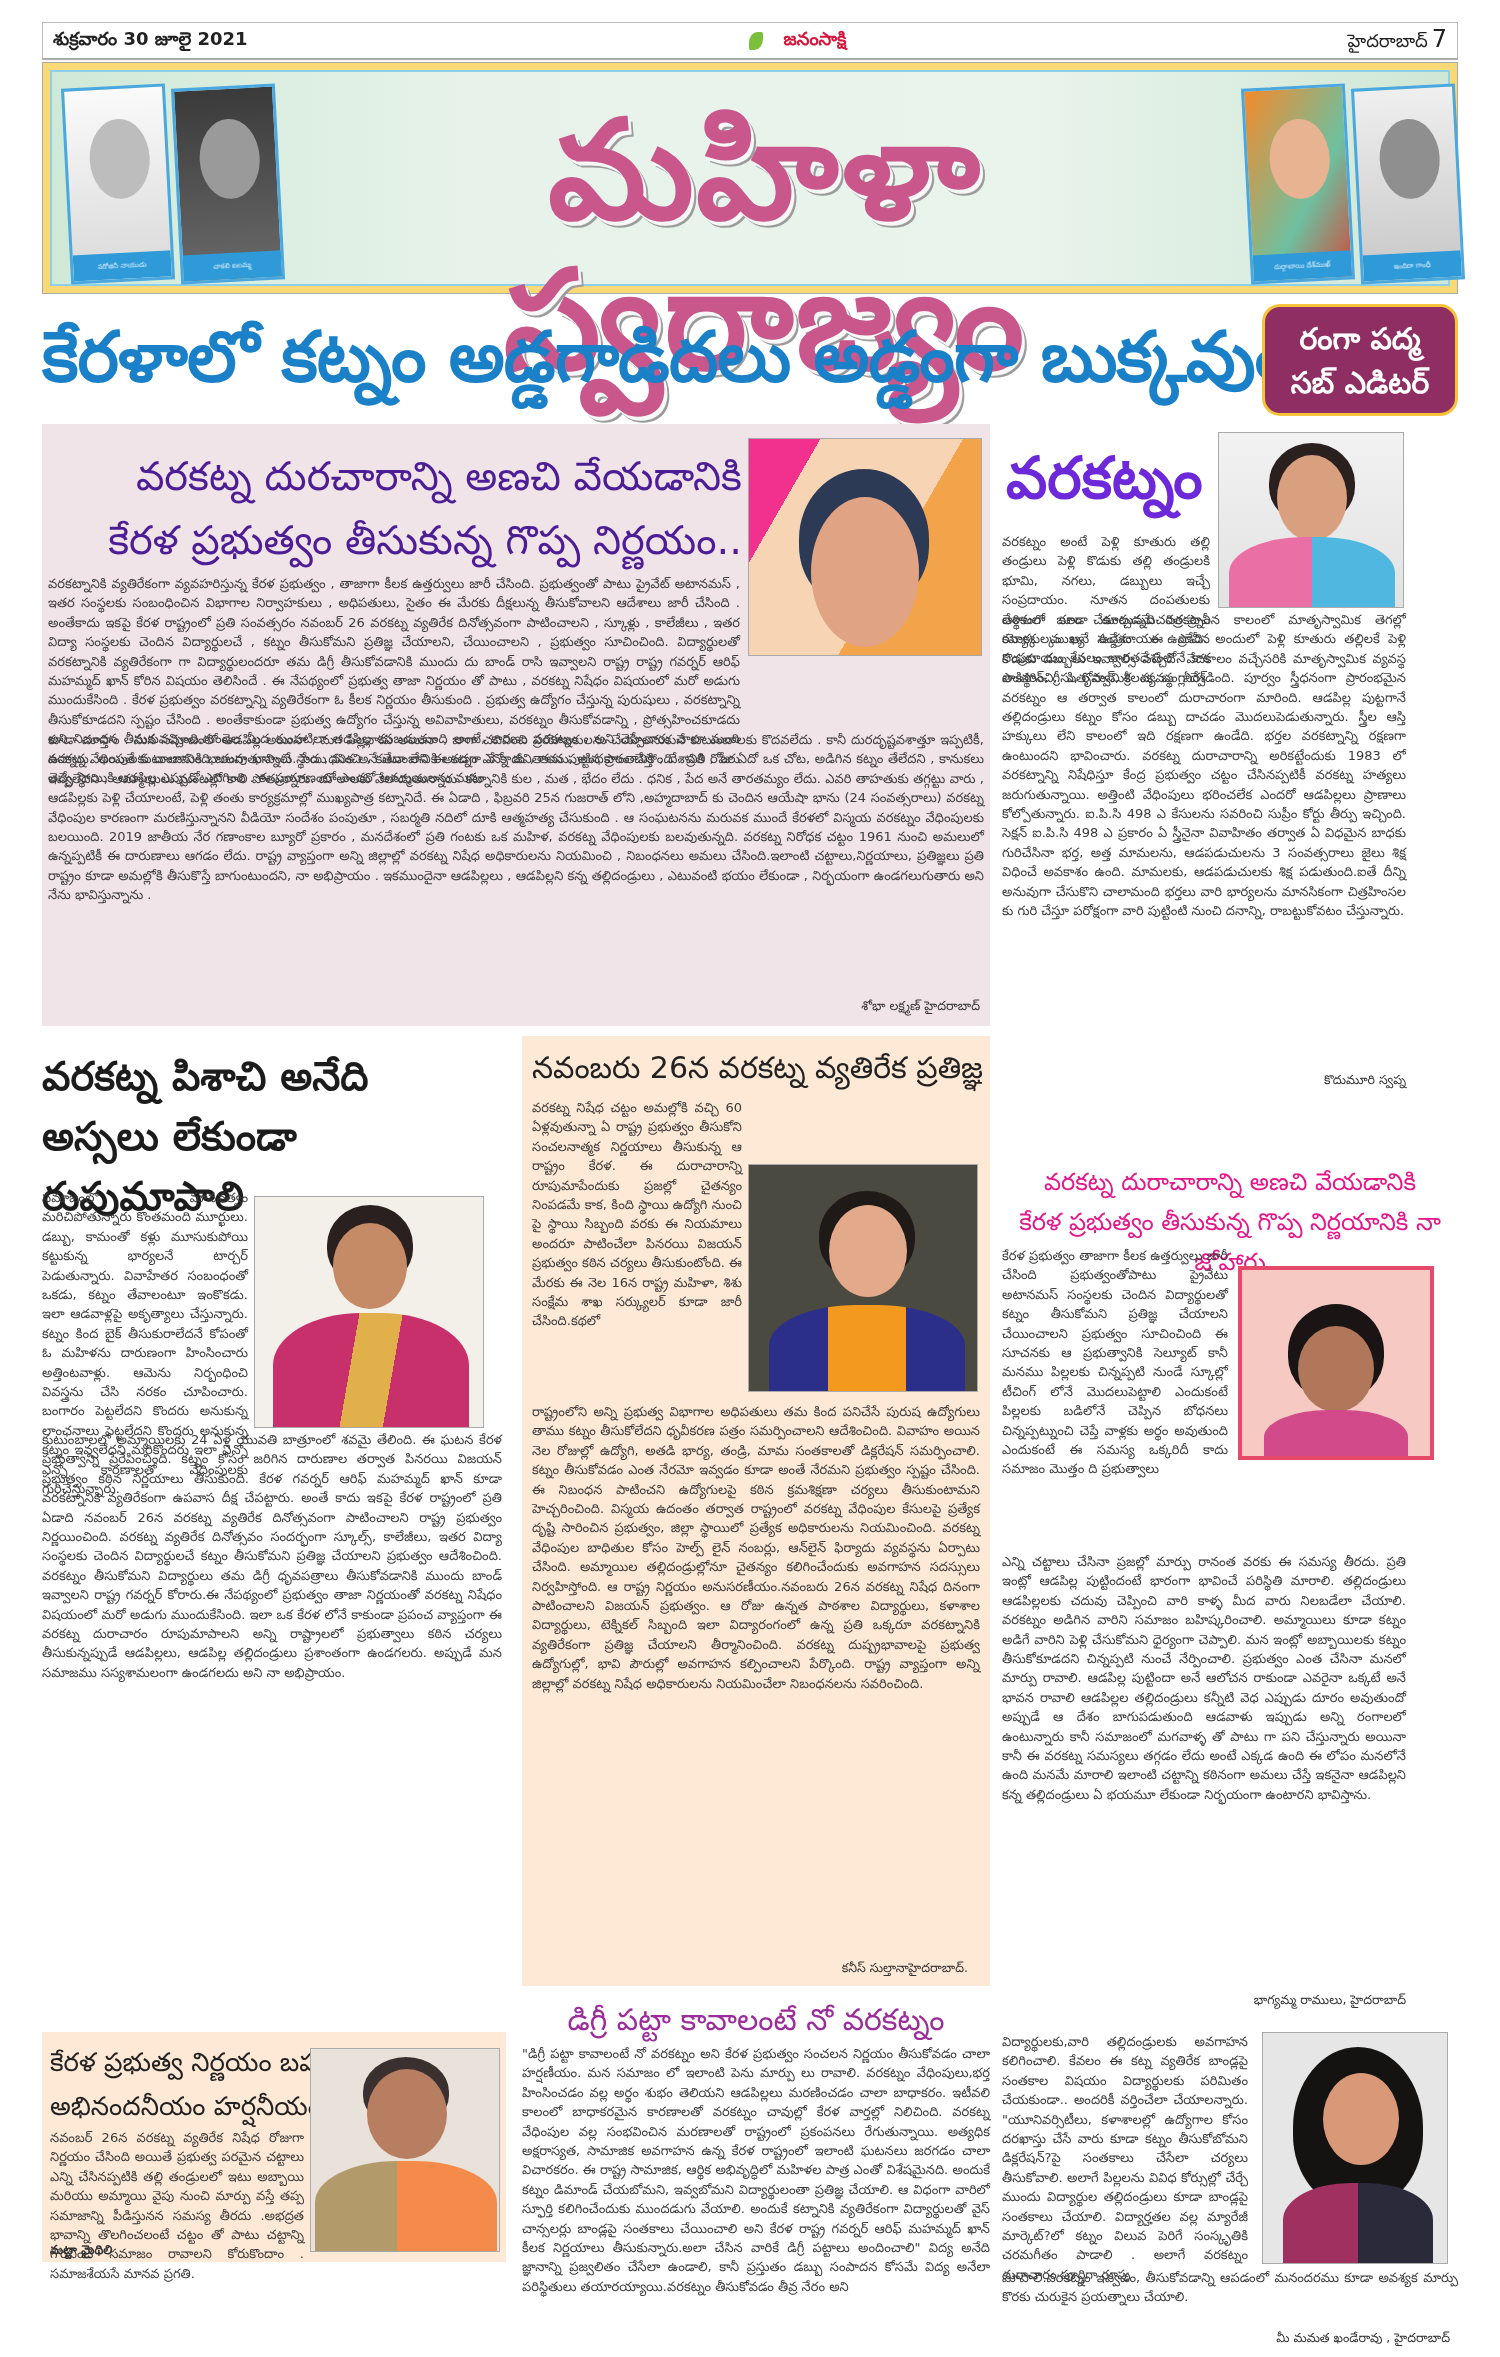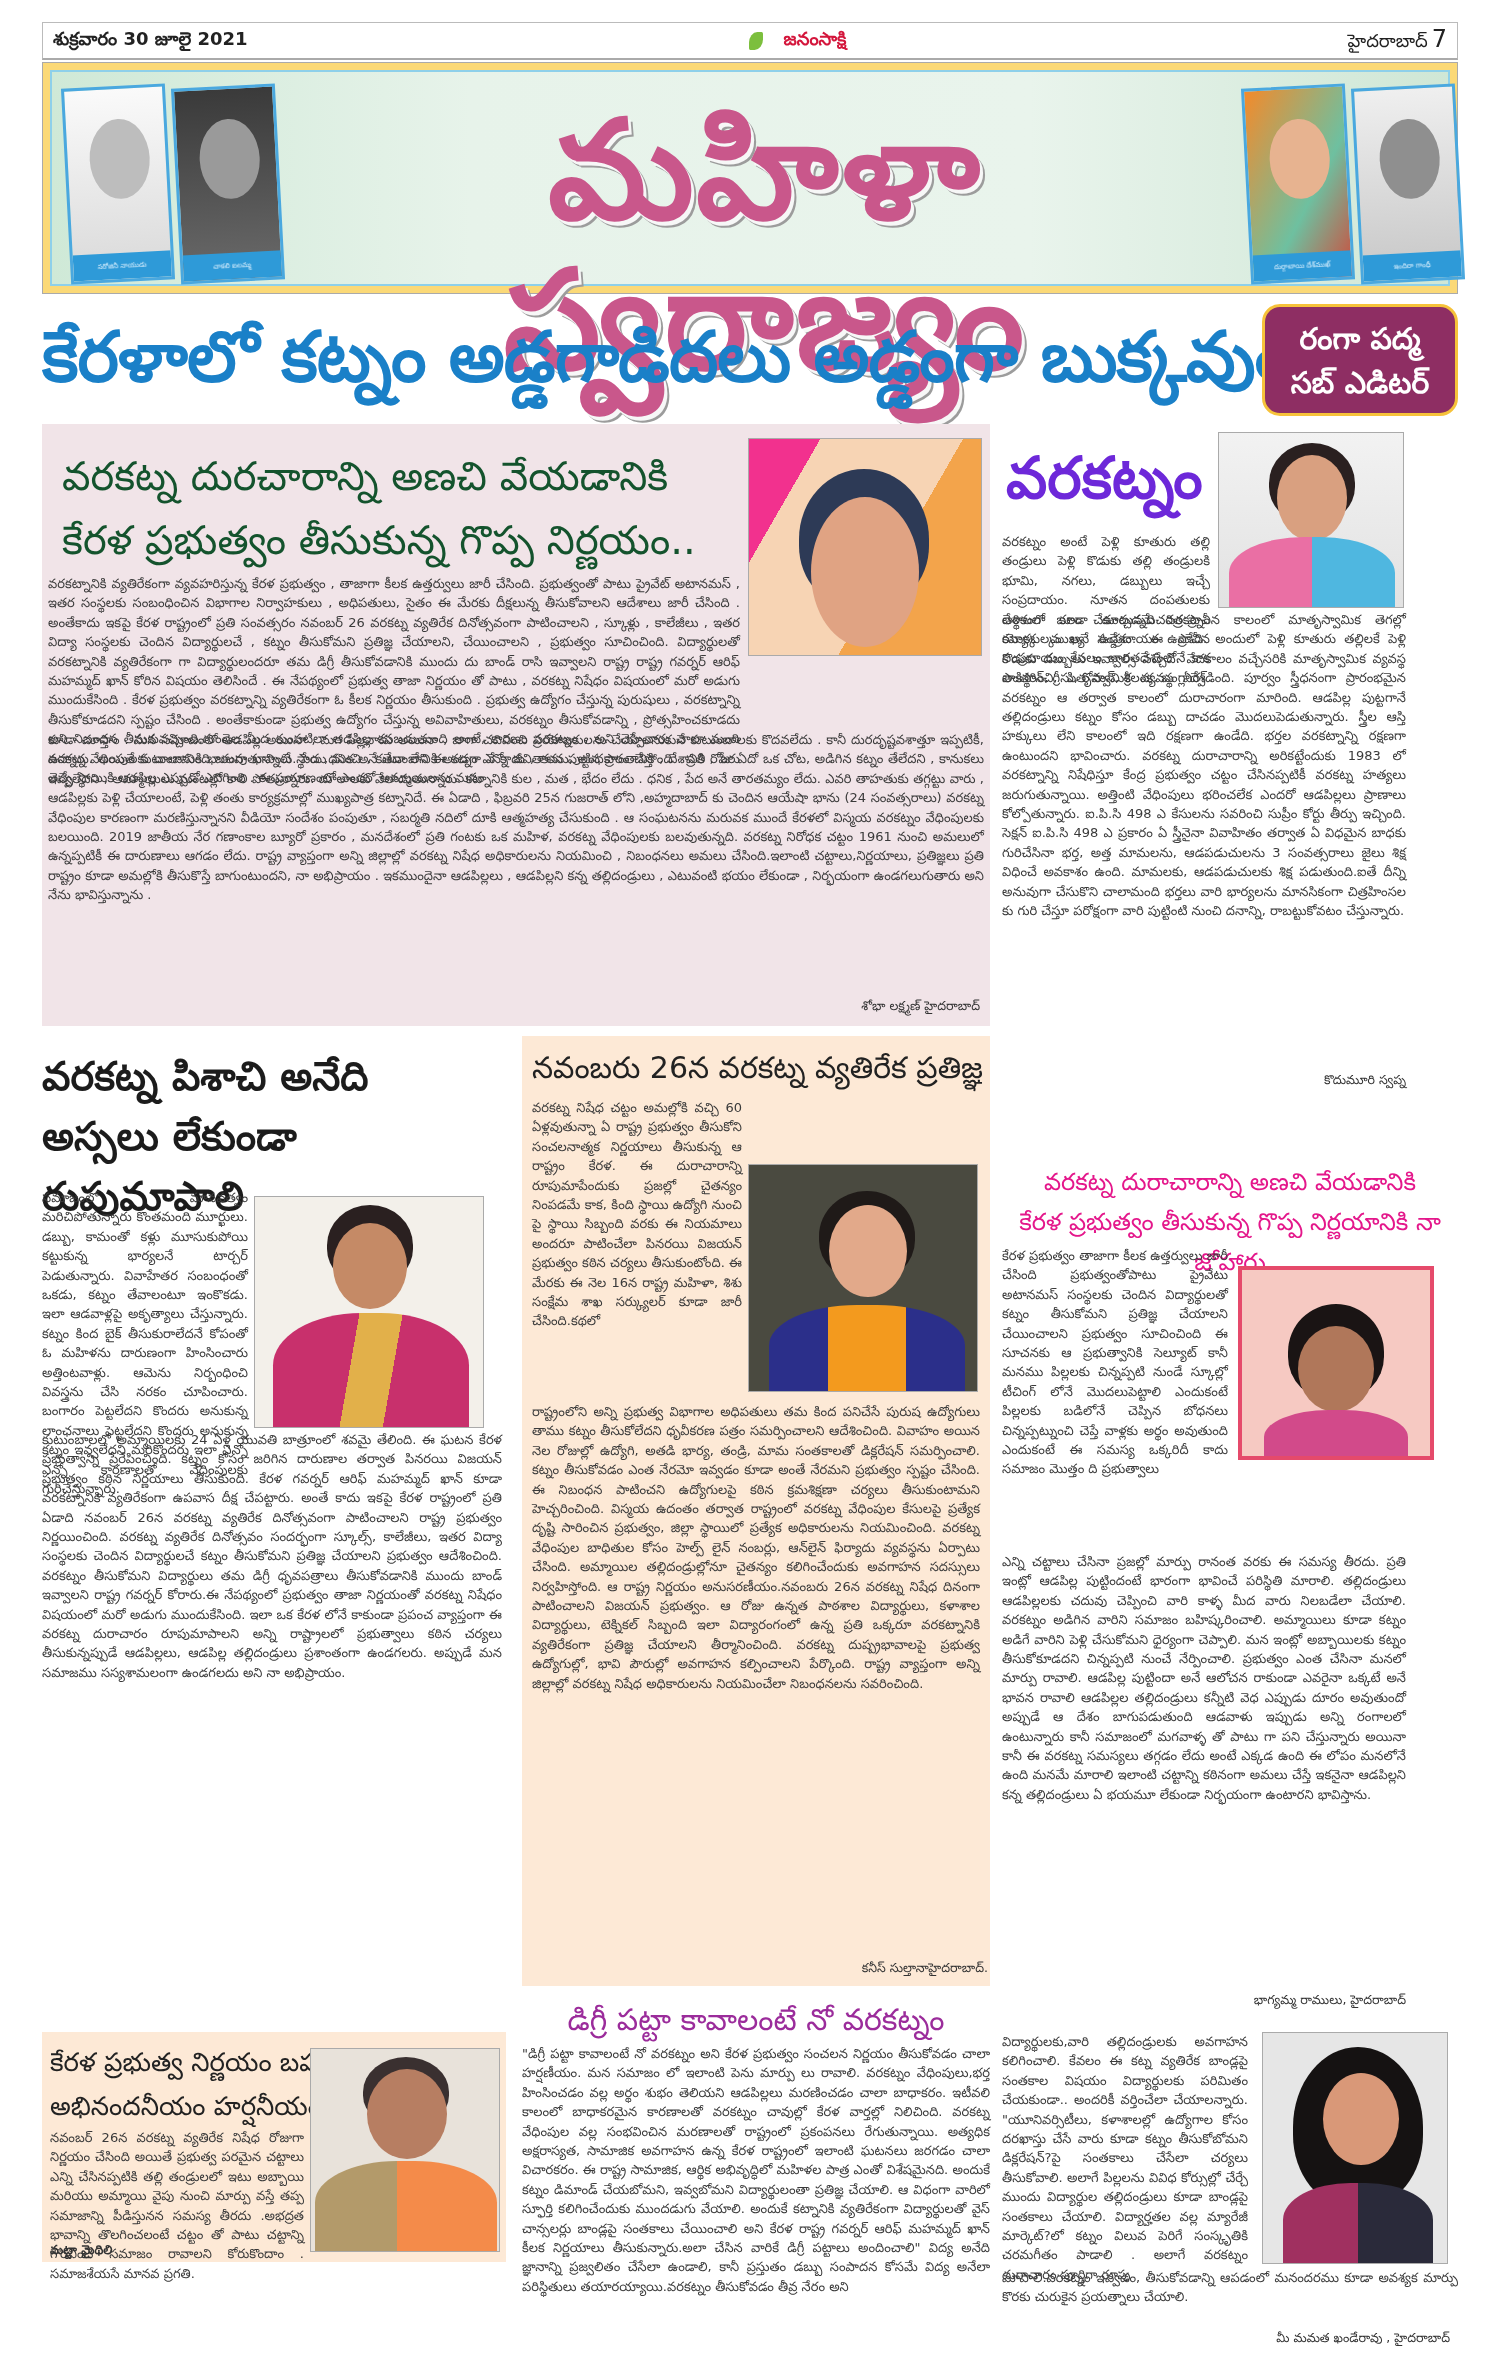--- a/index.html
+++ b/index.html
@@ -30,21 +30,21 @@
   
   .body-text { font-size: 13px; line-height: 19.4px; color: #3a3a3a; text-align: justify; }
   .credit { font-size: 12.5px; color: #333; text-align: right; }
   .photo { background: #ddd; border: 1px solid #aaa; position: relative; overflow: hidden; }
   .photo .head { position: absolute; border-radius: 50% 50% 45% 45%; background: #7a4a35; }
   .photo .face { position: absolute; border-radius: 50%; background: #c98f6a; }
   .photo .body { position: absolute; border-radius: 45% 45% 0 0; }
 
   
   .art1 { position: absolute; left: 0; top: 402px; width: 948px; height: 602px; background: #f1e4e8; }
-  .art1 h2 { position: absolute; left: 20px; top: 20px; width: 680px; text-align: left; font-size: 40px; font-weight: normal; line-height: 64px; color: #14532d; }
+  .art1 h2 { position: absolute; left: 20px; top: 20px; width: 680px; text-align: right; font-size: 40px; font-weight: normal; line-height: 64px; color: #4c1d95; }
   .art1 .photo { left: 706px; top: 14px; width: 234px; height: 218px; background: linear-gradient(120deg, #f2318e 0 20%, #f7d4b4 20% 60%, #f3a44b 60%); }
   .art1 .txt-a { position: absolute; left: 6px; top: 150px; width: 692px; }
   .art1 .txt-b { position: absolute; left: 6px; top: 306px; width: 936px; }
   .art1 .credit { position: absolute; right: 10px; top: 574px; }
 
   
   .art2 { position: absolute; left: 960px; top: 410px; width: 456px; }
   .art2 h2 { position: absolute; left: 4px; top: 10px; font-size: 58px; font-weight: bold; color: #6d28d9; line-height: 72px; }
   .art2 .photo { position: absolute; left: 216px; top: 0; width: 186px; height: 176px; background: linear-gradient(#f2f2f2, #e2e2e2); }
   .art2 .txt-a { position: absolute; left: 0; top: 100px; width: 208px; }
@@ -58,21 +58,21 @@
   .art3 .txt-a { position: absolute; left: 0; top: 152px; width: 206px; }
   .art3 .txt-b { position: absolute; left: 0; top: 394px; width: 460px; }
   .art3 .credit { position: absolute; right: 0; top: 1004px; }
 
   
   .art4 { position: absolute; left: 480px; top: 1014px; width: 468px; height: 950px; background: #fde9d6; }
   .art4 h2 { padding: 14px 0 0 10px; font-size: 30px; font-weight: normal; color: #222; }
   .art4 .photo { position: absolute; left: 226px; top: 128px; width: 230px; height: 228px; background: #4a4a40; }
   .art4 .txt-a { position: absolute; left: 10px; top: 62px; width: 210px; }
   .art4 .txt-b { position: absolute; left: 10px; top: 366px; width: 448px; }
-  .art4 .credit { position: absolute; right: 2px; top: 924px; }
+  .art4 .credit { position: absolute; right: 22px; top: 924px; }
 
   
   .art5 { position: absolute; left: 960px; top: 1140px; width: 456px; }
   .art5 h2 { text-align: center; font-size: 24px; font-weight: normal; color: #e4178b; line-height: 40px; }
   .art5 .photo { position: absolute; left: 236px; top: 104px; width: 196px; height: 194px; background: #f6c9c2; border: 4px solid #e54a6b; }
   .art5 .txt-a { position: absolute; left: 0; top: 84px; width: 226px; }
   .art5 .txt-b { position: absolute; left: 0; top: 390px; width: 404px; }
   .art5 .credit { position: absolute; right: 52px; top: 830px; }
 
   

